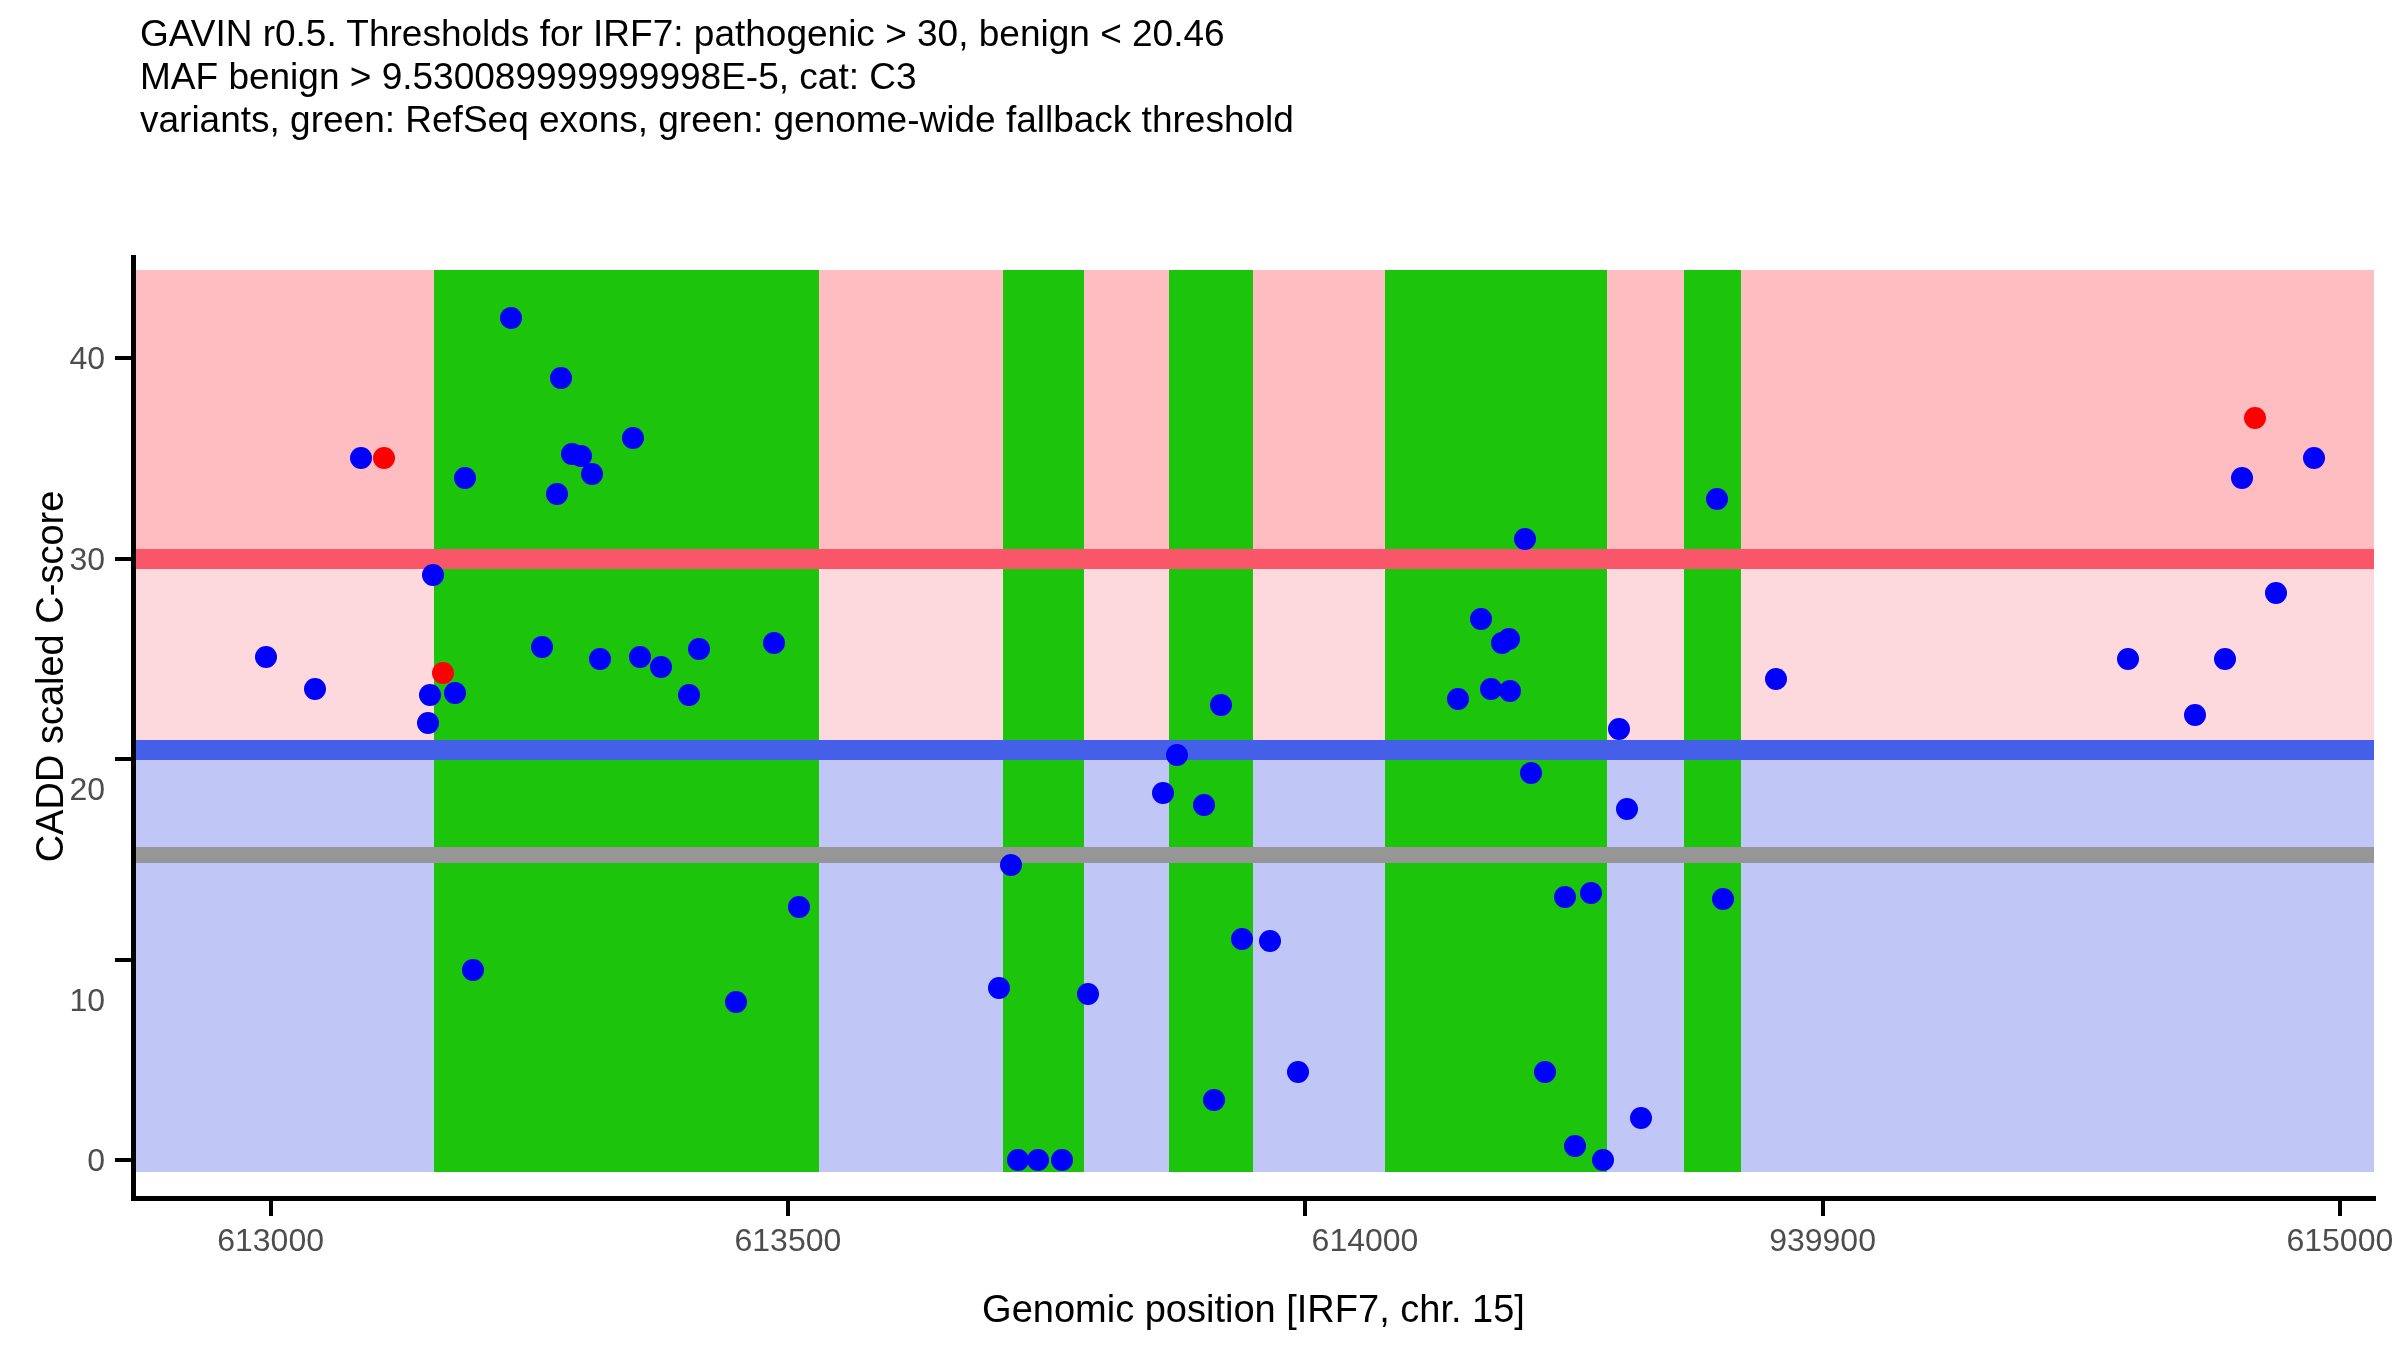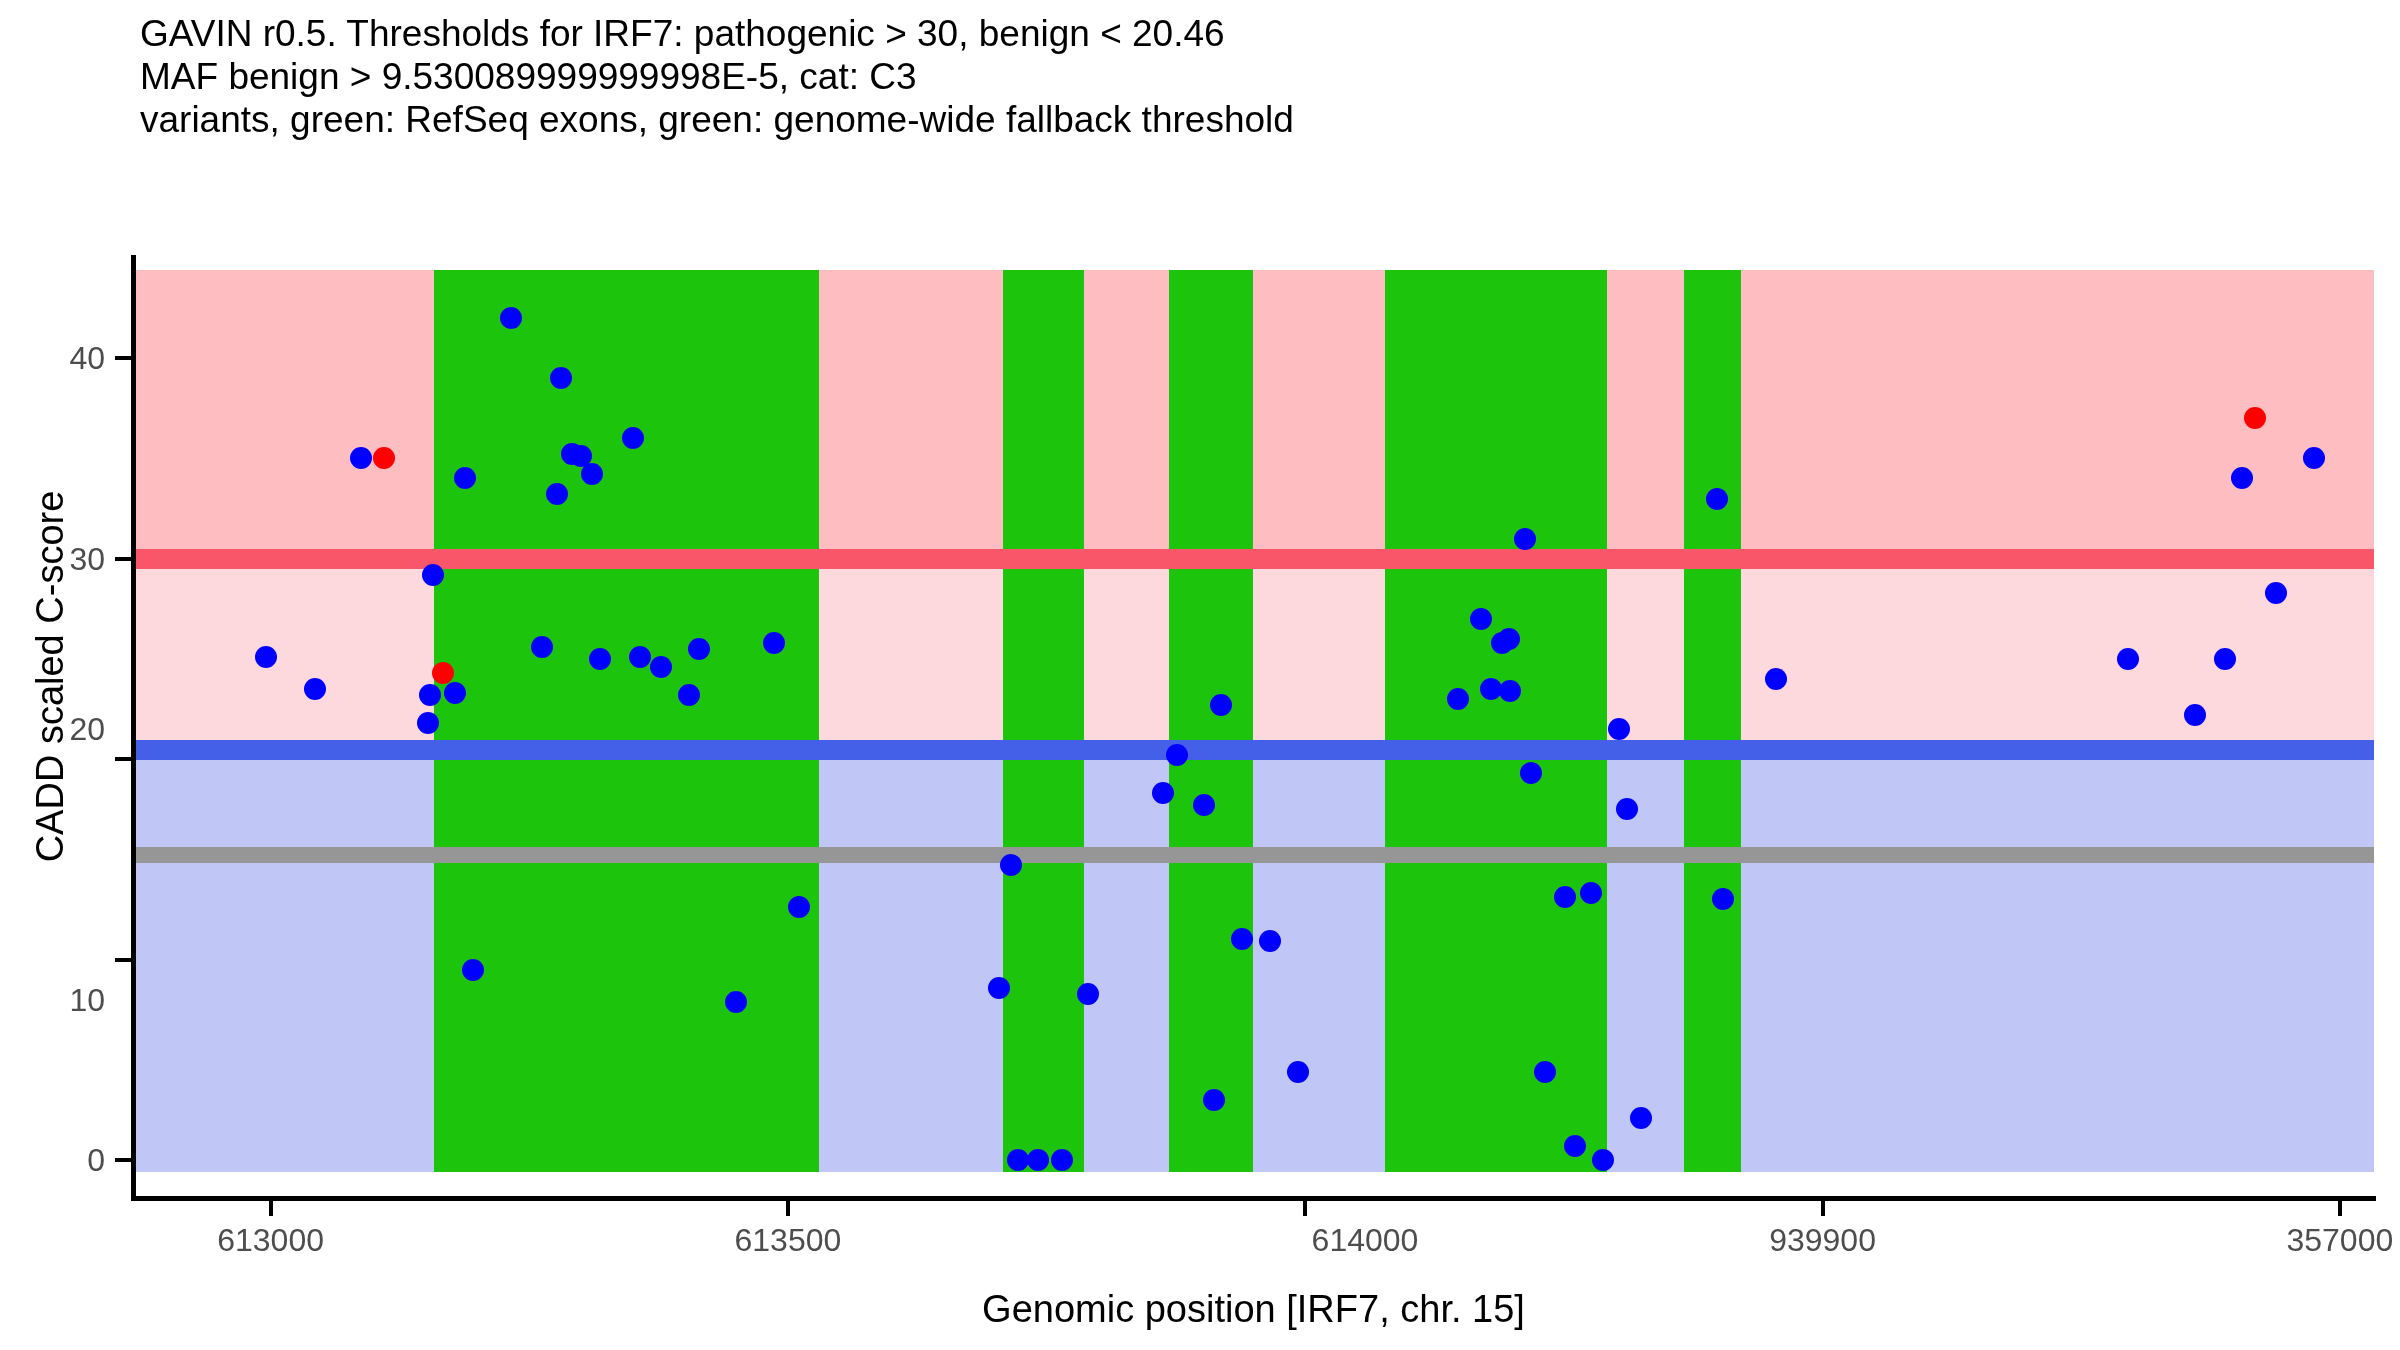--- a/index.html
+++ b/index.html
@@ -132,37 +132,37 @@
   </div>
 
   <div id="axis-y-line"></div>
   <div id="axis-x-line"></div>
   <div id="y-ticks">
       <div class="ytick" style="top: 1157.97px;"></div>
       <div class="ytick-label" style="top: 1159.97px; right: 2295px;">0</div>
       <div class="ytick" style="top: 957.529px;"></div>
       <div class="ytick-label" style="top: 959.529px; right: 2295px; margin-top: 40px;">10</div>
       <div class="ytick" style="top: 757.084px;"></div>
-      <div class="ytick-label" style="top: 729px; right: 2295px; margin-left: 32px;">20</div>
+      <div class="ytick-label" style="top: 789px; right: 2295px; margin-left: 32px;">20</div>
       <div class="ytick" style="top: 556.64px;"></div>
       <div class="ytick-label" style="top: 558.64px; right: 2295px;">30</div>
       <div class="ytick" style="top: 356.196px;"></div>
       <div class="ytick-label" style="top: 358.196px; right: 2295px;">40</div>
     </div>
   <div id="x-ticks">
       <div class="xtick" style="left: 268.605px;"></div>
       <div class="xtick-label" style="left: 270.605px;">613000</div>
       <div class="xtick" style="left: 785.918px;"></div>
       <div class="xtick-label" style="left: 787.918px;">613500</div>
       <div class="xtick" style="left: 1303.23px;"></div>
       <div class="xtick-label" style="left: 1365px; text-align: right;">614000</div>
       <div class="xtick" style="left: 1820.54px;"></div>
       <div class="xtick-label" style="left: 1822.54px;">939900</div>
       <div class="xtick" style="left: 2337.86px;"></div>
-      <div class="xtick-label" style="left: 2339.86px;">357000</div>
+      <div class="xtick-label" style="left: 2339.86px;">615000</div>
     </div>
 
   <div id="ylab-wrap">
     <div id="y-axis-title">CADD scaled C-score</div>
   </div>
   <div id="x-axis-title">Genomic position [IRF7, chr. 15]</div>
 
 </div>
 
 </body></html>

